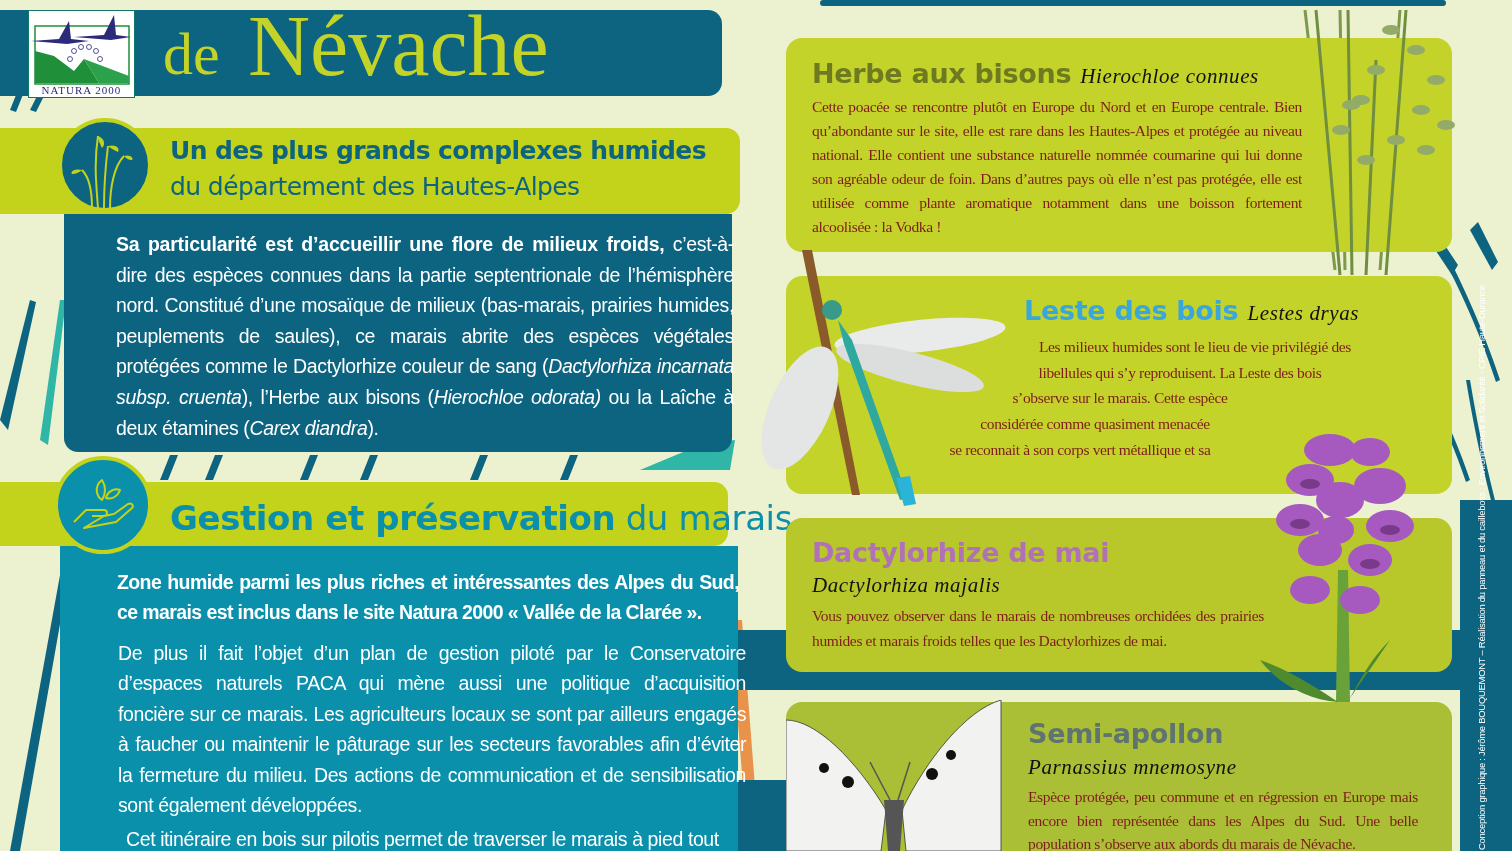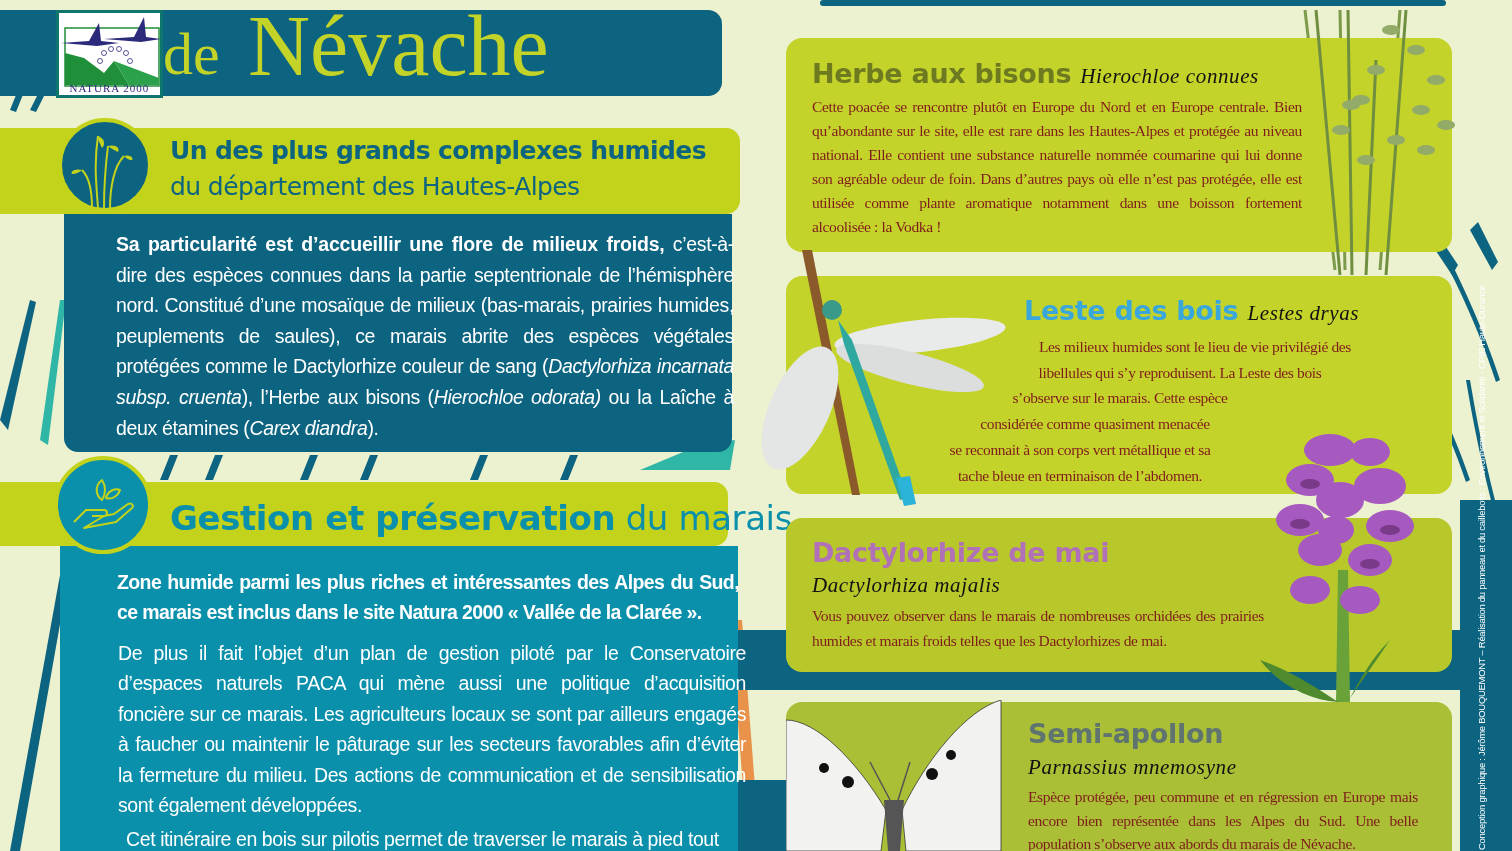--- a/index.html
+++ b/index.html
@@ -11,22 +11,22 @@
     .abs { position: absolute; }
     
     .deco-svg { position: absolute; left: 0; top: 0; width: 1512px; height: 851px; }
 
     
     .title-band {
       left: 0; top: 10px; width: 722px; height: 86px;
       background: #0d6480; border-radius: 0 14px 14px 0;
     }
     .logo {
-      left: 56px; top: 10px; width: 107px; height: 88px; background: #fff;
-      box-sizing: border-box; border: 3px solid #0f766e;
+      left: 28px; top: 10px; width: 107px; height: 88px; background: #fff;
+      box-sizing: border-box; border: 1px solid #0f766e;
     }
     .logo-text {
       position: absolute; bottom: 1px; left: 0; right: 0; text-align: center;
       font-family: "Liberation Serif", serif; font-size: 11px; letter-spacing: 1px; color: #2c2a7a;
     }
     .title-de {
       left: 163px; top: 24px; font-family: "Liberation Serif", serif;
       font-size: 60px; color: #c4d327; line-height: 1;
     }
     .title-main {
@@ -295,21 +295,20 @@
 <div class="abs card-title t1"><span>Herbe aux bisons</span> <span class="latin">Hierochloe connues</span></div>
 <div class="abs card-text x1">Cette poacée se rencontre plutôt en Europe du Nord et en Europe centrale. Bien qu’abondante sur le site, elle est rare dans les Hautes-Alpes et protégée au niveau national. Elle contient une substance naturelle nommée coumarine qui lui donne son agréable odeur de foin. Dans d’autres pays où elle n’est pas protégée, elle est utilisée comme plante aromatique notamment dans une boisson fortement alcoolisée : la Vodka !</div>
 
 <div class="abs card-title t2"><span>Leste des bois</span> <span class="latin">Lestes dryas</span></div>
 <div class="abs card-text x2">
   <div style="padding-left:90px">Les milieux humides sont le lieu de vie privilégié des</div>
   <div style="padding-left:60px">libellules qui s’y reproduisent. La Leste des bois</div>
   <div style="padding-right:60px">s’observe sur le marais. Cette espèce</div>
   <div style="padding-right:110px">considérée comme quasiment menacée</div>
   <div style="padding-right:140px">se reconnait à son corps vert métallique et sa</div>
-  <div style="padding-right:140px">tache bleue en terminaison de l’abdomen.</div>
 </div>
 
 <div class="abs card-title t3">Dactylorhize de mai</div>
 <div class="abs latin l3">Dactylorhiza majalis</div>
 <div class="abs card-text x3">Vous pouvez observer dans le marais de nombreuses orchidées des prairies humides et marais froids telles que les Dactylorhizes de mai.</div>
 
 <div class="abs card-title t4">Semi-apollon</div>
 <div class="abs latin l4">Parnassius mnemosyne</div>
 <div class="abs card-text x4">Espèce protégée, peu commune et en régression en Europe mais encore bien représentée dans les Alpes du Sud. Une belle population s’observe aux abords du marais de Névache.</div>
 

